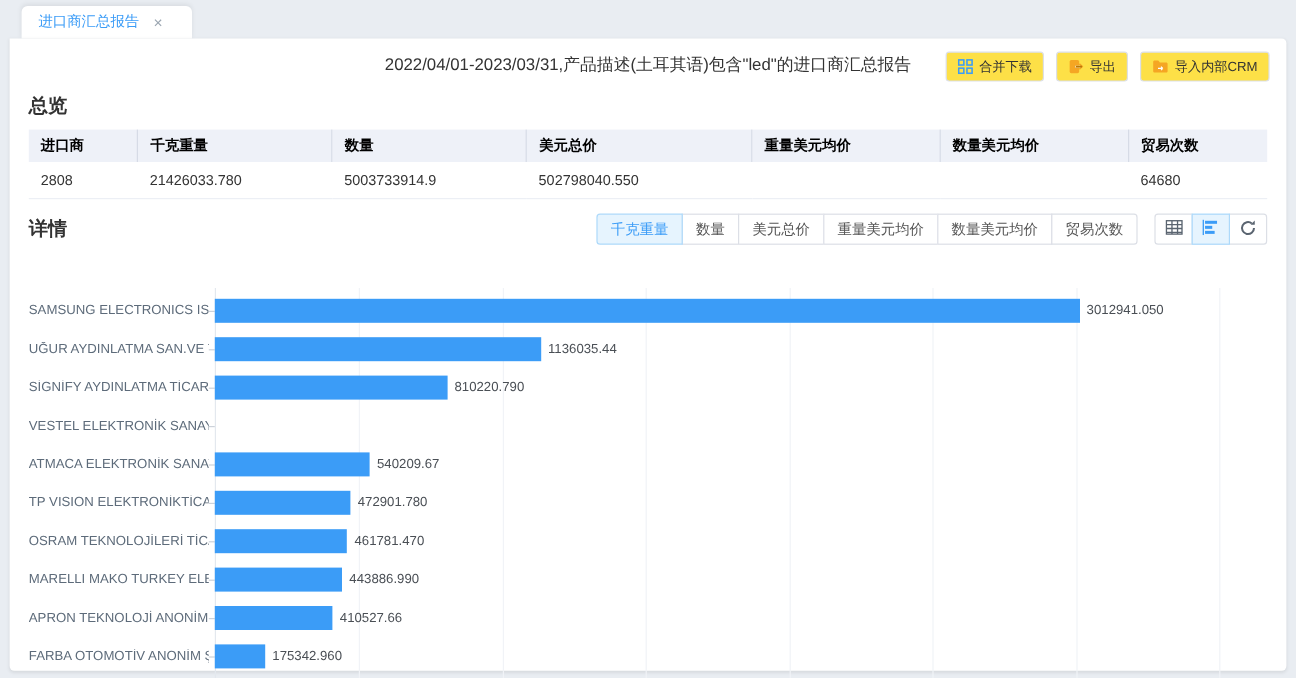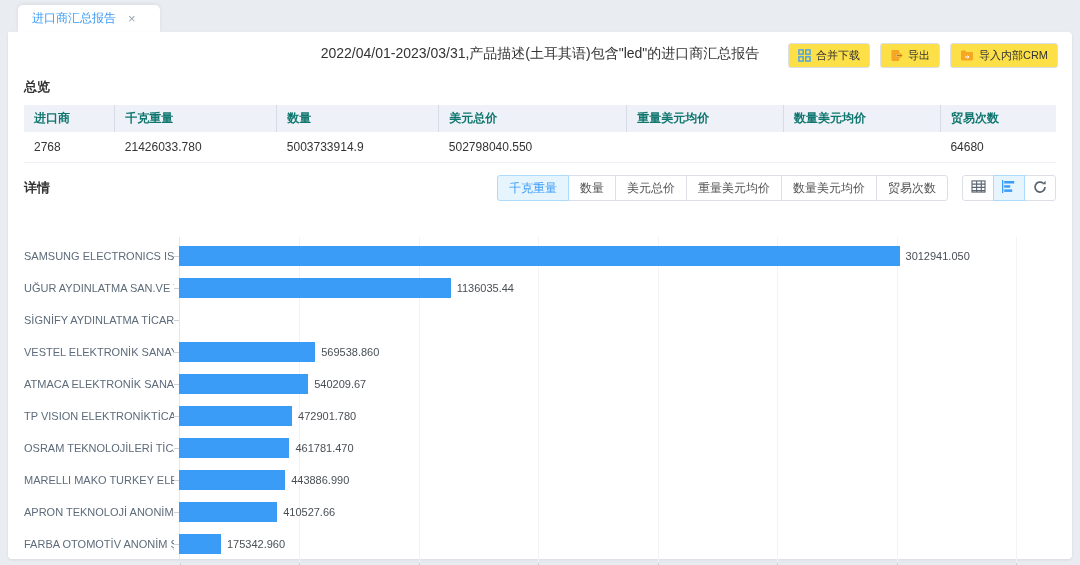--- a/index.html
+++ b/index.html
@@ -29,25 +29,25 @@
   .hdr { position:relative; height:44px; display:flex; align-items:center; justify-content:center; }
   .title { font-size:14px; color:#333; }
   .hdr-btns { position:absolute; right:14px; top:11px; display:flex; gap:10px; }
   .btn {
     display:inline-flex; align-items:center; gap:5px; height:25px; padding:0 9px;
     border:1px solid #dcdfe6; border-radius:3px; background:#fde047;
     font-size:11px; color:#333; cursor:pointer; white-space:nowrap;
   }
   .btn svg { display:block; }
   
-  .section-title { font-size:13px; font-weight:bold; color:#333; margin:2px 0 9px 16px; }
+  .section-title { font-size:16px; font-weight:bold; color:#333; margin:2px 0 9px 16px; }
   
   table { width:calc(100% - 32px); margin:0 16px; border-collapse:collapse; table-layout:fixed; font-size:12px; }
   thead th {
-    background:#eef1f8; text-align:left; font-weight:bold; color:#0f766e;
+    background:#eef1f8; text-align:left; font-weight:bold; color:#000000;
     padding:5px 10px; height:23px;
   }
   thead th:not(:first-child) { border-left:1px solid #d6dbe6; }
   tbody td { padding:8px 10px; color:#333; border-bottom:1px solid #eceff5; }
   
   .detail-row { display:flex; align-items:center; margin:12px 16px 0 0; }
   .detail-row .section-title { margin:0 16px 0 16px; }
   .spacer { flex:1; }
   .seg { display:flex; }
   .seg .seg-btn {
@@ -147,21 +147,21 @@
           <th>千克重量</th>
           <th>数量</th>
           <th>美元总价</th>
           <th>重量美元均价</th>
           <th>数量美元均价</th>
           <th>贸易次数</th>
         </tr>
       </thead>
     <tbody>
         <tr id="ov-row">
-          <td>2768</td>
+          <td>2808</td>
           <td>21426033.780</td>
           <td>5003733914.9</td>
           <td>502798040.550</td>
           <td></td>
           <td></td>
           <td>64680</td>
         </tr>
       </tbody>
   </table>
 
@@ -235,28 +235,28 @@
           <div class="cat">UĞUR AYDINLATMA SAN.VE TİC.LTD...</div>
           <div class="cattick"></div>
           <div class="barzone">
             <div class="bar" style="width: 32.458%; background: rgb(59, 156, 247);"></div>
             <span class="val">1136035.44</span>
           </div>
         </div>
         <div class="crow">
           <div class="cat">SİGNİFY AYDINLATMA TİCARET ANO...</div>
           <div class="cattick"></div>
+          <div class="barzone">
+            <div class="bar" style="width: 23.149%; background: rgb(59, 156, 247);"></div>
+            <span class="val">810220.790</span>
+          </div>
         </div>
         <div class="crow">
           <div class="cat">VESTEL ELEKTRONİK SANAYİ VE Tİ...</div>
           <div class="cattick"></div>
-          <div class="barzone">
-            <div class="bar" style="width: 16.273%; background: rgb(59, 156, 247);"></div>
-            <span class="val">569538.860</span>
-          </div>
         </div>
         <div class="crow">
           <div class="cat">ATMACA ELEKTRONİK SANAYİ VE Tİ...</div>
           <div class="cattick"></div>
           <div class="barzone">
             <div class="bar" style="width: 15.435%; background: rgb(59, 156, 247);"></div>
             <span class="val">540209.67</span>
           </div>
         </div>
         <div class="crow">

